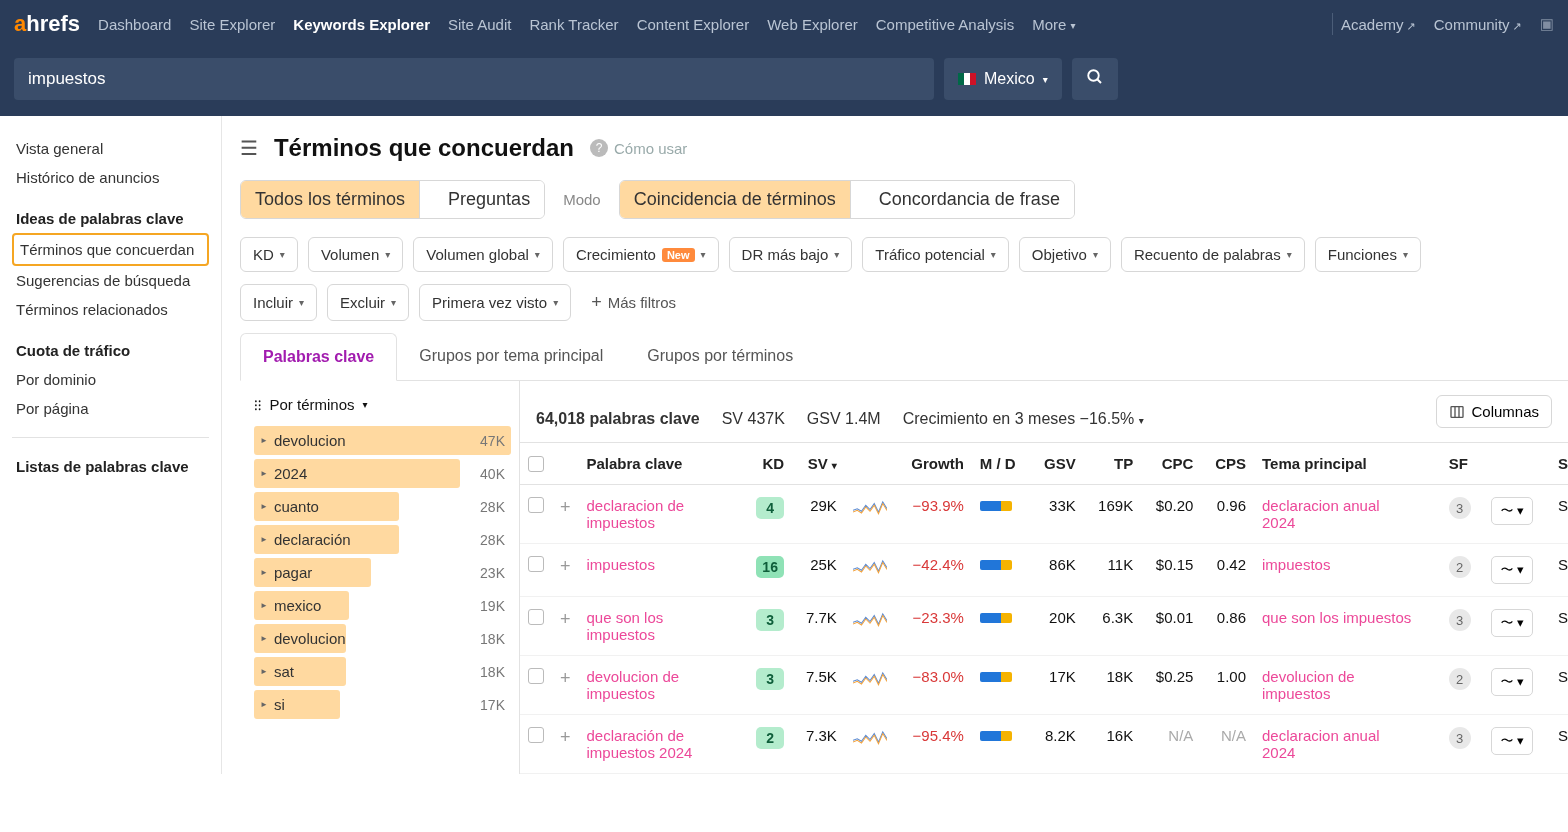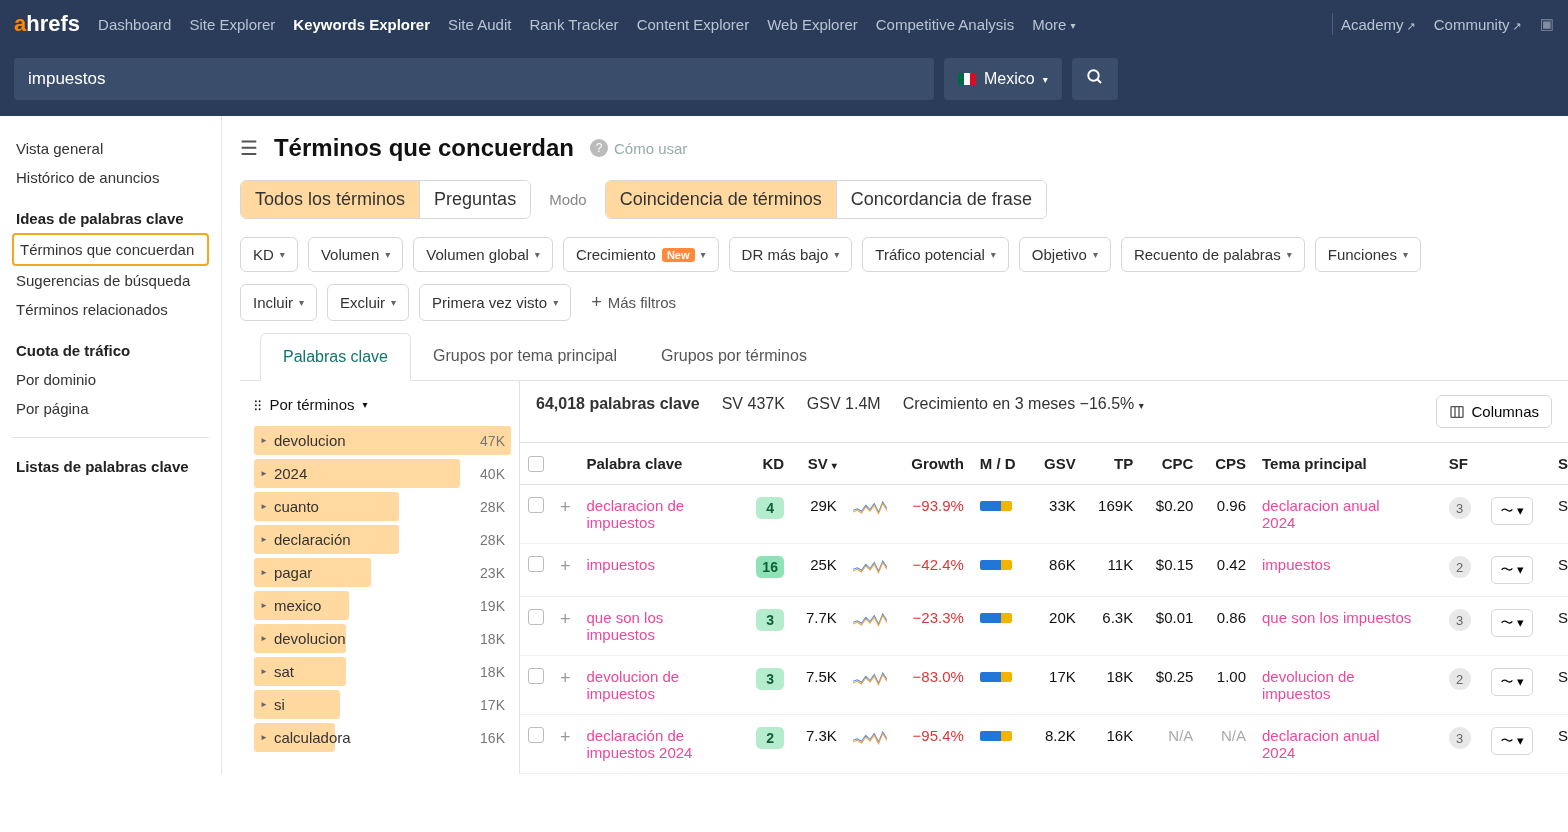--- a/index.html
+++ b/index.html
@@ -29,42 +29,42 @@
 .sidebar hr { border: none; border-top: 1px solid #e2e2e2; margin: 14px 0; }
 .main { flex: 1; padding: 18px 0 0 18px; min-width: 0; overflow-x: hidden; }
 .page-head { display: flex; align-items: center; gap: 16px; margin-bottom: 18px; }
 .hamburger { font-size: 20px; color: #555; cursor: pointer; }
 h1 { font-size: 24px; font-weight: 700; }
 .help { color: #9aa; display: flex; align-items: center; gap: 6px; font-size: 15px; }
 .help-icon { width: 18px; height: 18px; border-radius: 50%; background: #bbb; color: #fff; display: inline-flex; align-items: center; justify-content: center; font-size: 12px; }
 .seg-row { display: flex; gap: 18px; align-items: center; margin-bottom: 18px; }
 .seg { display: inline-flex; border: 1px solid #d7d7d7; border-radius: 6px; overflow: hidden; }
 .seg .seg-btn { padding: 8px 14px; background: #fff; border: none; border-right: 1px solid #d7d7d7; font-size: 18px; cursor: pointer; color: #333; }
-.seg .seg-btn:last-child { border-right: none; }
+.seg .seg-btn:last-child { border-right: none; padding-left: 28px; }
 .seg .seg-btn.sel { background: #ffd9a0; }
 .seg-label { color: #888; font-size: 15px; }
 .filters { display: flex; flex-wrap: wrap; gap: 10px; margin-bottom: 12px; }
 .filter-btn { padding: 8px 12px; border: 1px solid #d7d7d7; background: #fff; border-radius: 6px; font-size: 15px; color: #333; cursor: pointer; display: flex; align-items: center; gap: 6px; }
 .filter-btn::after { content: "▾"; font-size: 10px; color: #666; }
 .badge-new { background: #ff8a3c; color: #fff; font-size: 11px; padding: 1px 5px; border-radius: 3px; font-weight: 600; }
 .more-filters { display: flex; align-items: center; gap: 6px; color: #555; font-size: 15px; cursor: pointer; padding: 8px 10px; }
 .tabs { display: flex; border-bottom: 1px solid #e2e2e2; margin-top: 12px; }
 .tab { padding: 14px 22px; font-size: 16px; color: #555; cursor: pointer; }
-.tab.active { font-weight: 400; color: #0f766e; border: 1px solid #e2e2e2; border-bottom: 1px solid #fff; border-radius: 6px 6px 0 0; margin-bottom: -1px; background: #fff; margin-left: 20px; }
+.tab.active { font-weight: 700; color: #a21caf; border: 1px solid #e2e2e2; border-bottom: 1px solid #fff; border-radius: 6px 6px 0 0; margin-bottom: -1px; background: #fff; }
 .lower { display: flex; }
 .terms-panel { width: 280px; border-right: 1px solid #e2e2e2; padding: 14px 0; }
 .terms-head { display: flex; align-items: center; gap: 8px; padding: 0 14px 10px; font-size: 15px; }
 .terms-head-icon { font-size: 14px; }
 .term-row { display: flex; align-items: center; justify-content: space-between; padding: 5px 14px; font-size: 15px; position: relative; }
 .term-bar { position: absolute; left: 14px; top: 2px; bottom: 2px; background: #ffd9a0; border-radius: 3px; z-index: 0; }
 .term-label { position: relative; z-index: 1; display: flex; align-items: center; gap: 6px; color: #333; padding: 3px 6px; }
 .term-label::before { content: "►"; font-size: 8px; color: #666; }
 .term-count { color: #777; font-size: 14px; position: relative; z-index: 1; }
 .table-area { flex: 1; min-width: 0; }
-.summary { display: flex; align-items: flex-start; gap: 22px; padding: 14px 16px; font-size: 16px; color: #333; border-bottom: 1px solid #e2e2e2; }
+.summary { display: flex; align-items: flex-end; gap: 22px; padding: 14px 16px; font-size: 16px; color: #333; border-bottom: 1px solid #e2e2e2; }
 .summary .bold { font-weight: 700; }
 .cols-btn { margin-left: auto; padding: 7px 12px; border: 1px solid #d7d7d7; border-radius: 6px; background: #fff; font-size: 15px; display: flex; align-items: center; gap: 6px; cursor: pointer; }
 table { width: 100%; border-collapse: collapse; }
 thead th { text-align: left; font-weight: 700; font-size: 15px; padding: 12px 8px; border-bottom: 1px solid #e2e2e2; color: #222; white-space: nowrap; }
 thead th.right, tbody td.right { text-align: right; }
 tbody td { padding: 12px 8px; vertical-align: top; font-size: 15px; border-bottom: 1px solid #f1f1f1; }
 .chk { width: 16px; height: 16px; border: 1.5px solid #bbb; border-radius: 3px; cursor: pointer; }
 .plus { color: #999; font-size: 18px; cursor: pointer; }
 .kw-link { color: #ec4899; cursor: pointer; max-width: 130px; display: inline-block; }
 .kd-pill { display: inline-block; min-width: 28px; text-align: center; padding: 3px 6px; border-radius: 5px; color: #0e5e3a; background: #8fe2b6; font-weight: 600; font-size: 14px; }
@@ -230,25 +230,20 @@
             </div>
             <div class="term-row">
               <div class="term-bar" style="width:33%"></div>
     <span class="term-label">sat</span>
     <span class="term-count">18K</span>
             </div>
             <div class="term-row">
               <div class="term-bar" style="width:31%"></div>
     <span class="term-label">si</span>
     <span class="term-count">17K</span>
-            </div>
-            <div class="term-row">
-              <div class="term-bar" style="width:29%"></div>
-    <span class="term-label">calculadora</span>
-    <span class="term-count">16K</span>
             </div>
           </div>
       </div>
 
       <div class="table-area">
         <div class="summary">
           <span class="bold">64,018 palabras clave</span>
           <span>SV 437K</span>
           <span>GSV 1.4M</span>
           <span><span>Crecimiento en 3 meses −16.5%</span> <span style="font-size:10px">▾</span></span>

